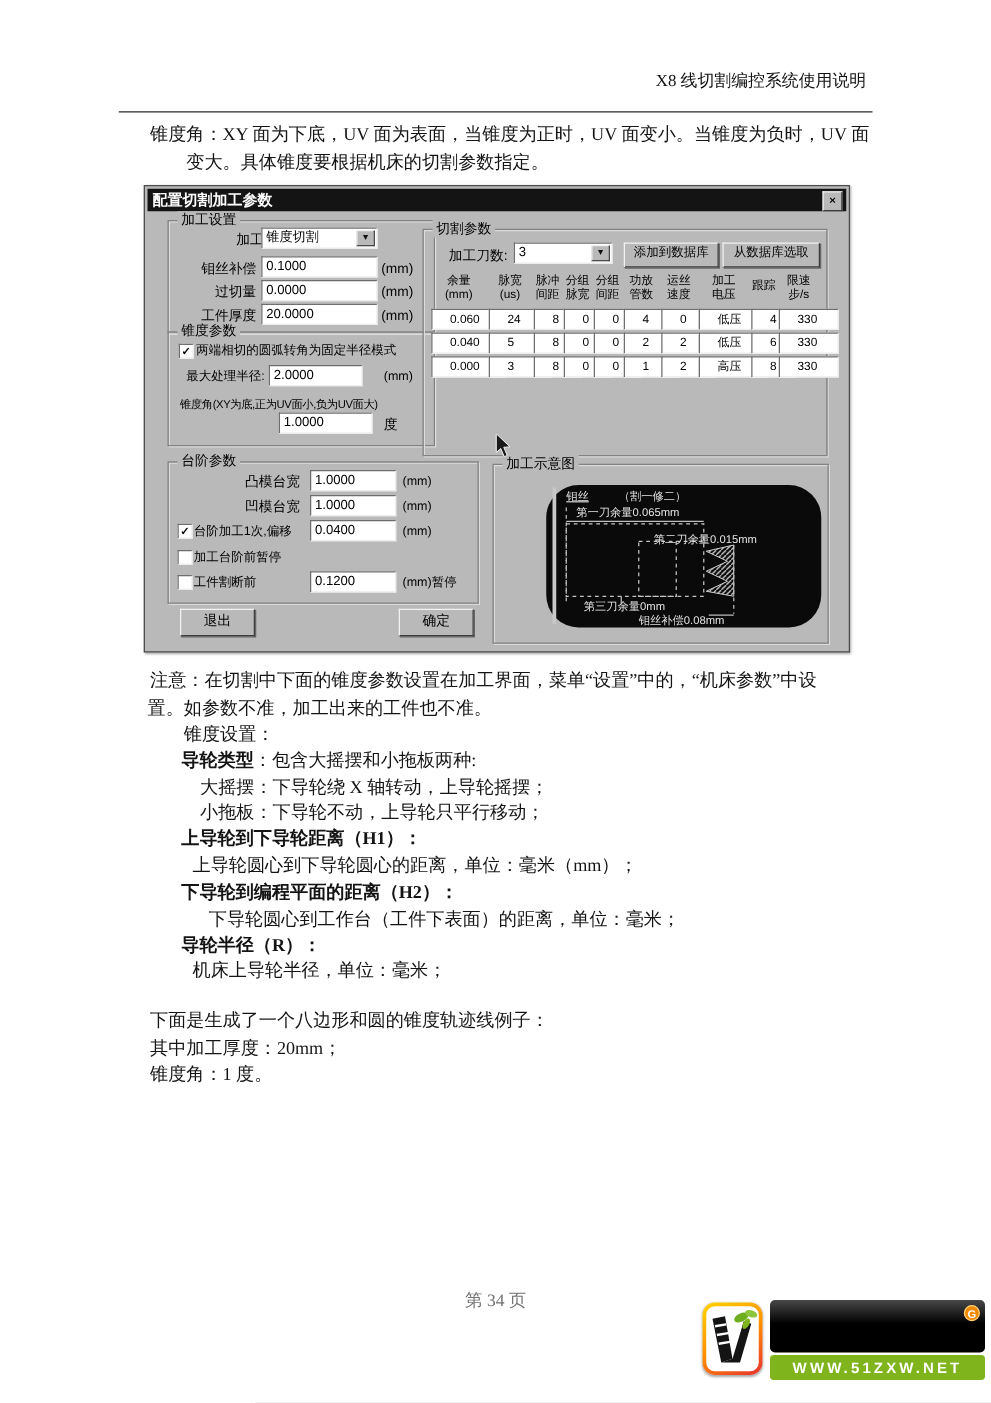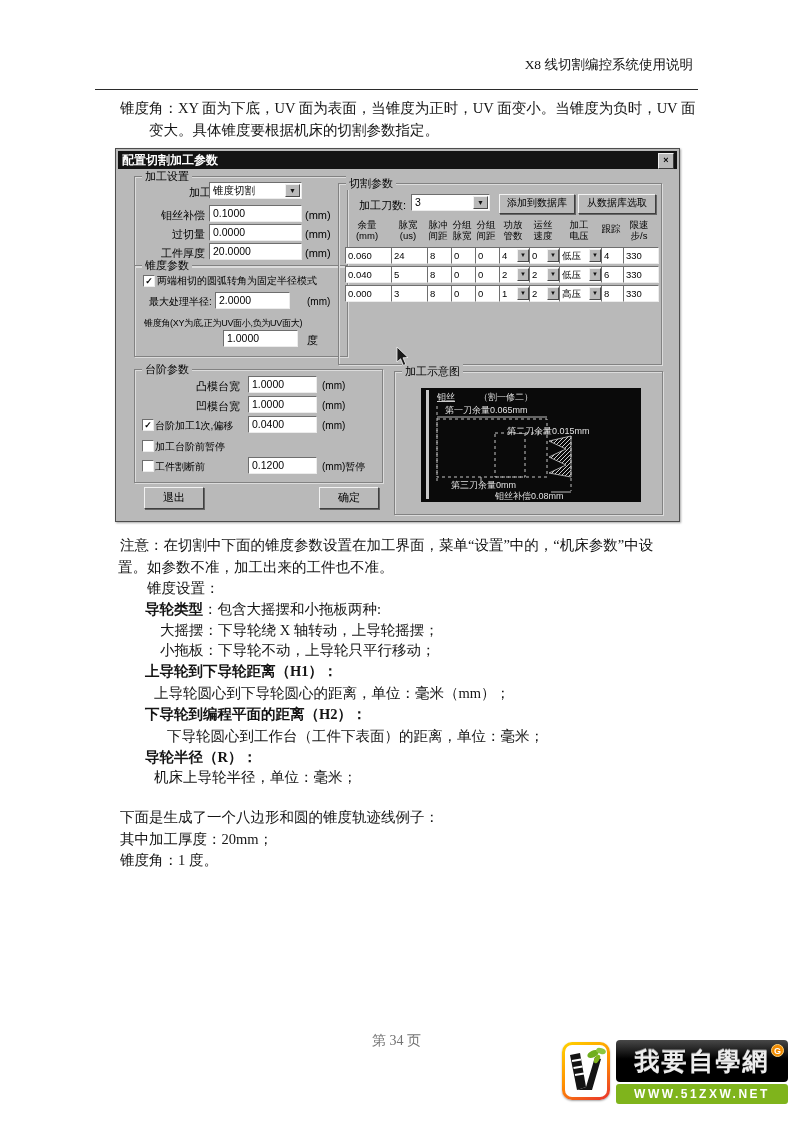--- a/index.html
+++ b/index.html
@@ -22,35 +22,35 @@
   .group{position:absolute;border:1px solid #828282;box-shadow:inset 1px 1px 0 #dcdcdc,1px 1px 0 #dcdcdc;}
   .glabel{position:absolute;top:-8px;left:7px;background:#b9b9b9;padding:0 3px;
           font:11px/14px "Liberation Sans",sans-serif;color:#000;white-space:nowrap;}
   .lbl{position:absolute;font:11px/14px "Liberation Sans",sans-serif;color:#000;white-space:nowrap;}
   .lbl.sm{font-size:10px;}
   .lbl.xs{font-size:9px;letter-spacing:-0.3px;}
   .rlbl{text-align:right;}
   .inp{position:absolute;height:15px;background:#fff;border:1px solid;
        border-color:#6e6e6e #ececec #ececec #6e6e6e;
        font:10.5px/15px "Liberation Sans",sans-serif;padding-left:3px;color:#000;white-space:nowrap;overflow:hidden;}
-  .inp.sm{font-size:9.5px;padding-left:2px;}
+  .inp.sm{font-size:9.5px;padding-left:14px;}
   .arrowbox{position:absolute;right:1px;top:1px;width:13px;bottom:1px;background:#b9b9b9;
             border:1px solid;border-color:#f0f0f0 #4a4a4a #4a4a4a #f0f0f0;
             font-size:7px;line-height:12px;text-align:center;color:#111;}
   .arrowbox.mini{width:10px;font-size:6px;line-height:11px;}
   .btn{position:absolute;background:#b9b9b9;border:1px solid;border-color:#f2f2f2 #3f3f3f #3f3f3f #f2f2f2;
        box-shadow:1px 1px 0 rgba(0,0,0,.45);font:11px/18px "Liberation Sans",sans-serif;
        text-align:center;color:#000;white-space:nowrap;}
   .btn.smx{font-size:10px;line-height:16px;}
   .chk{position:absolute;width:10px;height:10px;background:#fff;border:1px solid;
        border-color:#6e6e6e #ececec #ececec #6e6e6e;font:bold 9px/10px "Liberation Sans",sans-serif;
        text-align:center;color:#000;}
   .thdr{position:absolute;font:9.5px/1.12 "Liberation Sans",sans-serif;text-align:center;color:#000;white-space:nowrap;}
   .thdr span{display:block;}
-  .canvas{position:absolute;left:26px;top:16px;width:220px;height:114px;background:#0a0a0a;}
+  .canvas{position:absolute;left:42px;top:16px;width:220px;height:114px;background:#0a0a0a;border-radius:26px;}
 
   
   .pagenum{position:absolute;left:0;right:0;top:1032px;text-align:center;
            font:14px "Liberation Serif",serif;color:#737373;}
   .logo{position:absolute;left:562px;top:1040px;width:226px;height:68px;font-family:"Liberation Sans",sans-serif;}
   .logo-icon-wrap{position:absolute;left:0;top:2px;width:48px;height:58px;border-radius:10px;padding:3px;
                   background:linear-gradient(150deg,#ffd400,#ff9000 50%,#e83030);box-shadow:0 1px 2px rgba(0,0,0,.35);box-sizing:border-box;}
   .logo-icon{width:100%;height:100%;background:#fff;border-radius:7px;overflow:hidden;}
   .logo-brand{position:absolute;left:54px;top:0;width:172px;height:42px;border-radius:4px;
               background:linear-gradient(#484848,#000 45%,#000);text-align:center;color:#ededed;
@@ -279,17 +279,17 @@
           <polygon points="21,42 30,12 36,14 27,45 12,45" fill="#141414"></polygon>
           <line x1="7" y1="16" x2="16" y2="14.5" stroke="#fff" stroke-width="2"></line>
           <line x1="8.5" y1="23" x2="17.5" y2="21.5" stroke="#fff" stroke-width="2"></line>
           <line x1="10" y1="30" x2="19" y2="28.5" stroke="#fff" stroke-width="2"></line>
           <ellipse cx="28" cy="9" rx="6" ry="3.4" fill="#6fae1e" transform="rotate(-25 28 9)"></ellipse>
           <ellipse cx="36" cy="6" rx="5" ry="2.8" fill="#8cc63f" transform="rotate(18 36 6)"></ellipse>
           <ellipse cx="32" cy="14" rx="4.6" ry="2.4" fill="#7fb41c" transform="rotate(-60 32 14)"></ellipse>
         </svg>
       </div>
     </div>
-    <div class="logo-brand"><span>我要自學網</span><span class="logo-badge">G</span></div>
+    <div class="logo-brand"><span class="logo-badge">G</span></div>
     <div class="logo-url">www.51zxw.net</div>
   </div>
 
 </div>
 
 </body></html>

